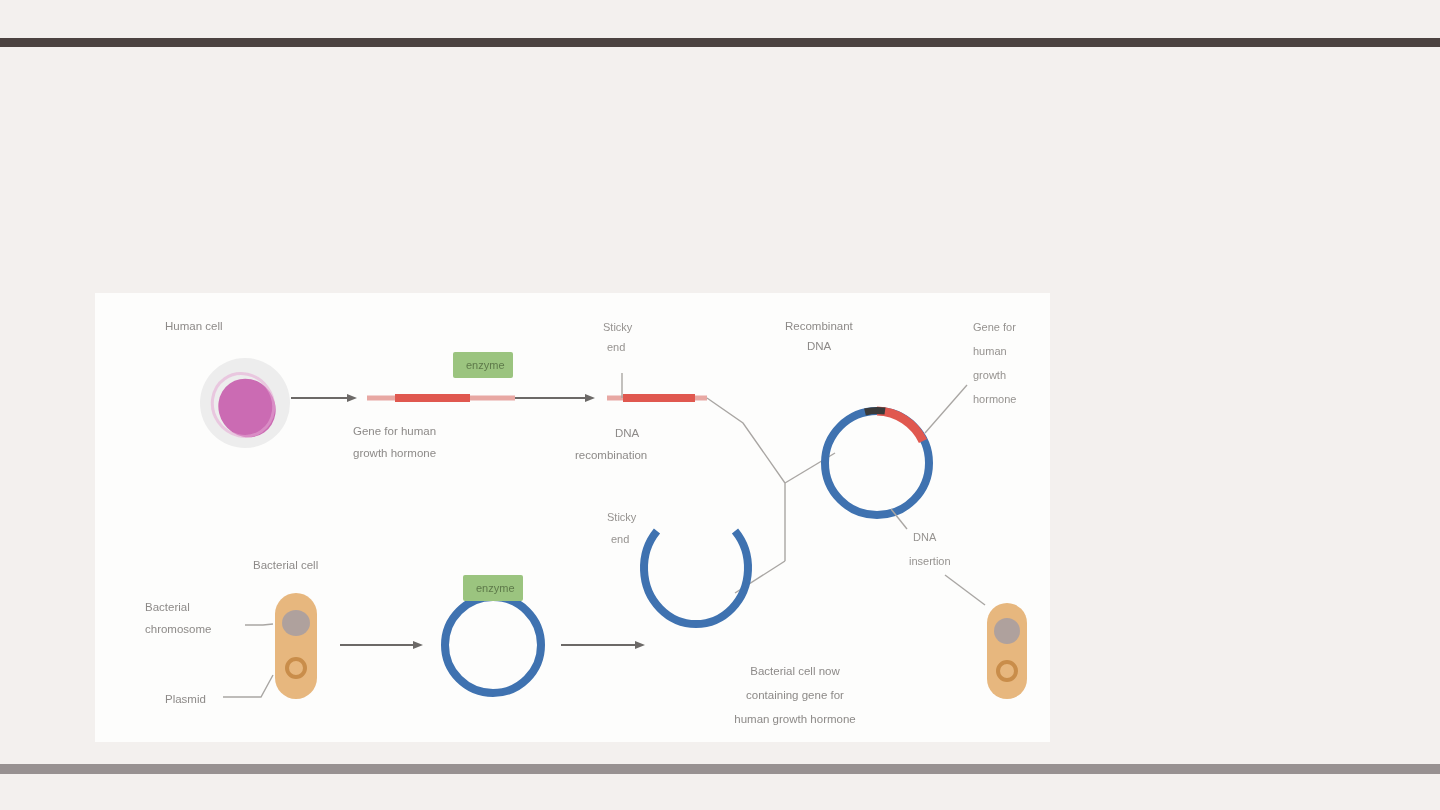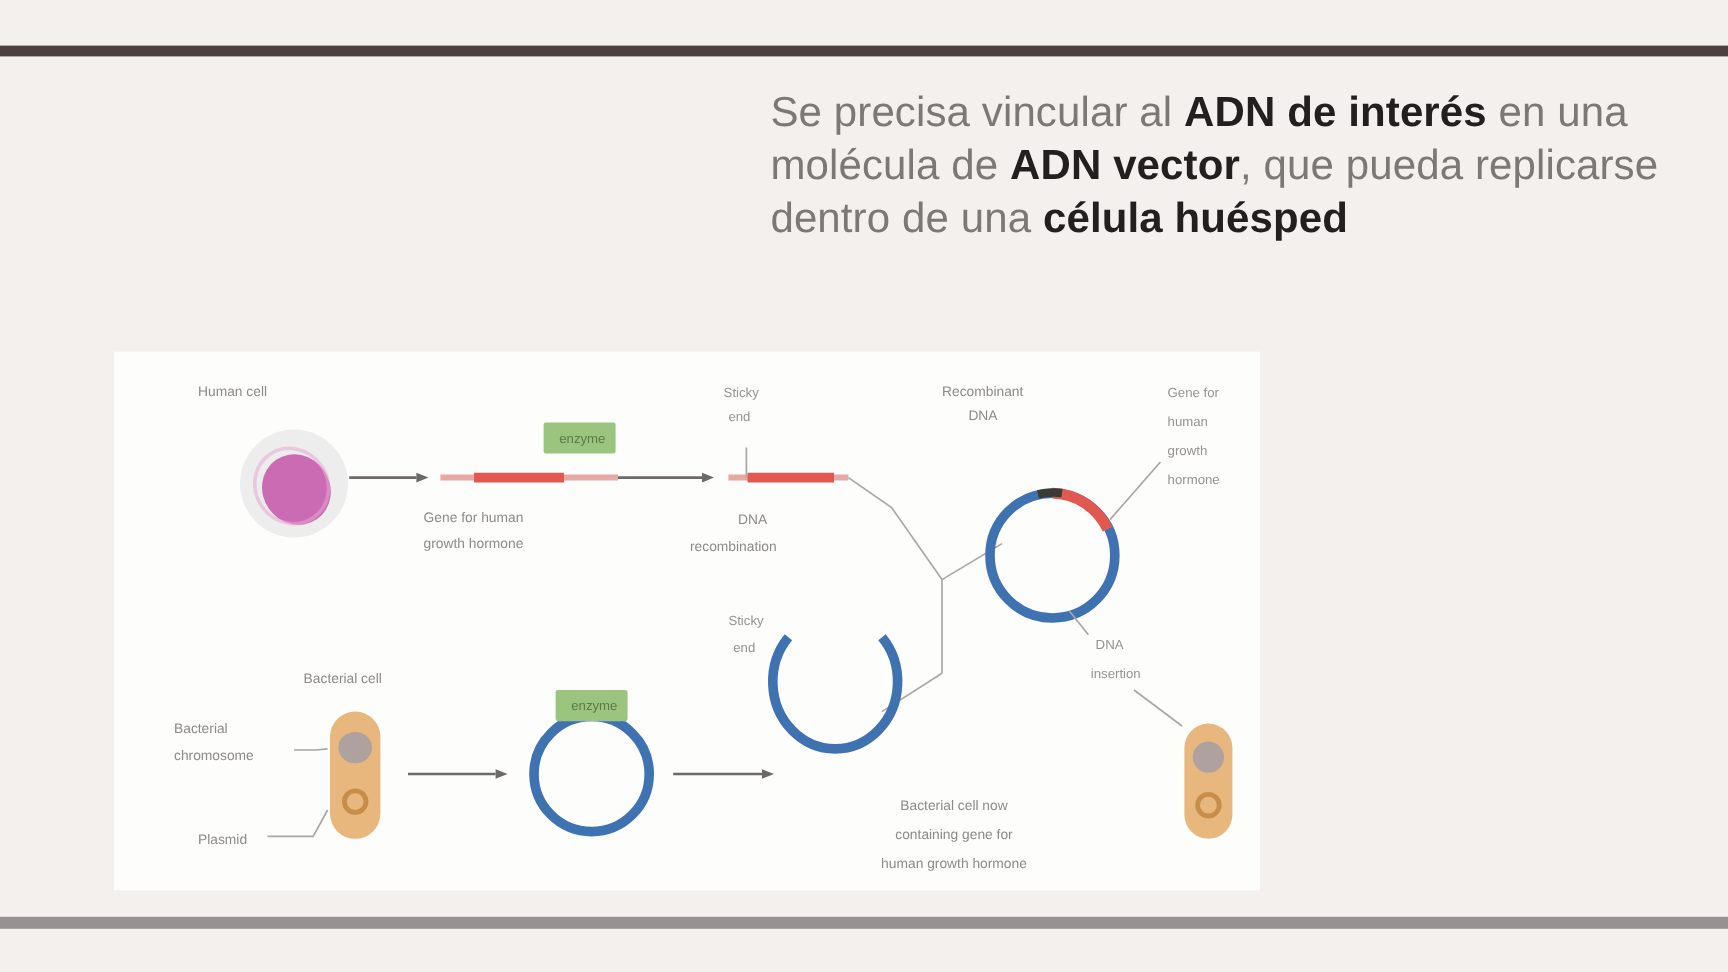--- a/index.html
+++ b/index.html
@@ -96,26 +96,20 @@
   }
 </style>
 </head>
 <body>
 
 <div class="slide">
 
   <div class="bar-top"></div>
   <div class="bar-bottom"></div>
 
-  <div class="text-block">
-    <span>Se precisa vincular al </span><b>ADN de interés</b>
-    <span>en una molécula de </span><b>ADN vector</b><span>, que</span>
-    <span>pueda replicarse dentro de una </span><b>célula</b>
-    <b>huésped</b>
-  </div>
 
   <div class="diagram-panel">
     <svg class="diagram-svg" viewBox="0 0 955 449" xmlns="http://www.w3.org/2000/svg">
 
       <text class="dg-label" x="70" y="37">Human cell</text>
 
       <circle cx="150" cy="110" r="45" fill="#ededed"></circle>
       <ellipse cx="152" cy="115" rx="28" ry="30" transform="rotate(-35 152 115)" fill="#c454a8" opacity="0.85"></ellipse>
       <ellipse cx="148" cy="112" rx="30" ry="32" transform="rotate(-35 148 112)" fill="none" stroke="#e6a8d4" stroke-width="3" opacity="0.55"></ellipse>
 

